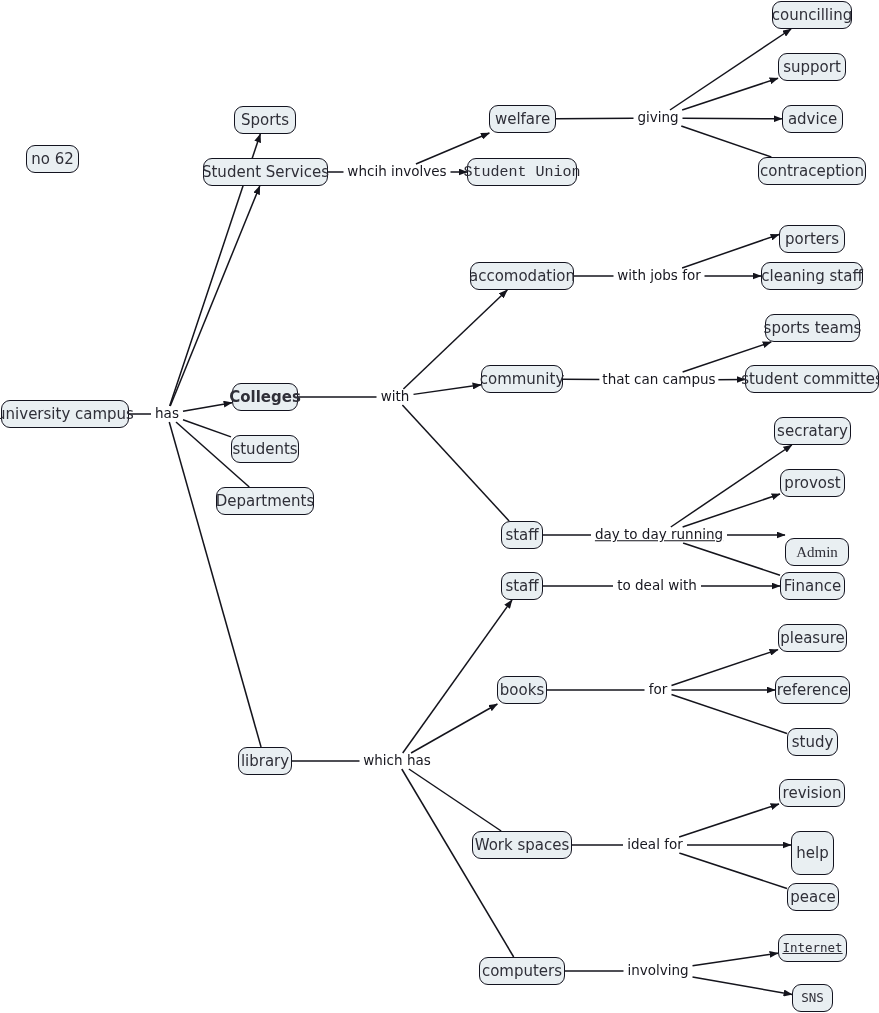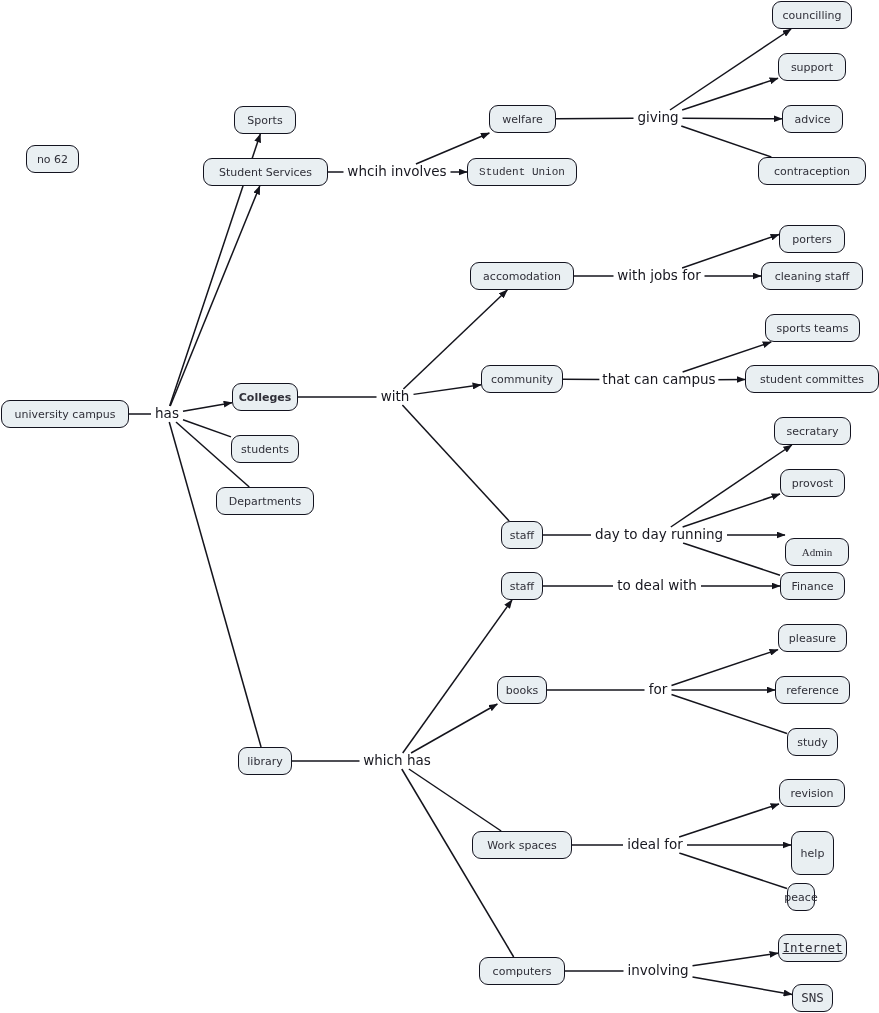--- a/index.html
+++ b/index.html
@@ -6,21 +6,21 @@
   body{font-family:"DejaVu Sans", sans-serif;}
   #canvas{position:relative;width:879px;height:1013px;background:#ffffff;overflow:hidden;}
   svg#wires{position:absolute;left:0;top:0;width:879px;height:1013px;}
   .node{
     position:absolute;
     box-sizing:border-box;
     background:#e9eff2;
     border:1.6px solid #13131f;
     border-radius:9px;
     color:#2f2f38;
-    font-size:11px;
+    font-size:15px;
     line-height:1;
     display:flex;
     align-items:center;
     justify-content:center;
     white-space:nowrap;
     padding:0 9px;
     height:28px;
   }
   .node.mono{font-family:"DejaVu Sans Mono", monospace;font-size:12.5px;}
   .linklabel{
@@ -123,31 +123,31 @@
       <div class="node" style="left: 785px; top: 538px; width: 64px; height: 28px; font-family: Liberation Serif, serif;">Admin</div>
       <div class="node" style="left: 780px; top: 572px; width: 65px; height: 28px;">Finance</div>
       <div class="node" style="left: 497px; top: 676px; width: 50px; height: 28px;">books</div>
       <div class="node" style="left: 472px; top: 831px; width: 100px; height: 28px;">Work spaces</div>
       <div class="node" style="left: 479px; top: 957px; width: 86px; height: 28px;">computers</div>
       <div class="node" style="left: 778px; top: 624px; width: 69px; height: 28px;">pleasure</div>
       <div class="node" style="left: 775px; top: 676px; width: 75px; height: 28px;">reference</div>
       <div class="node" style="left: 787px; top: 728px; width: 51px; height: 28px;">study</div>
       <div class="node" style="left: 779px; top: 779px; width: 66px; height: 28px;">revision</div>
       <div class="node" style="left: 791px; top: 831px; width: 43px; height: 44px;">help</div>
-      <div class="node" style="left: 787px; top: 883px; width: 28px; height: 28px;">peace</div>
+      <div class="node" style="left: 787px; top: 883px; width: 52px; height: 28px;">peace</div>
       <div class="node mono" style="left: 778px; top: 934px; width: 69px; height: 28px; text-decoration: underline;">Internet</div>
       <div class="node mono" style="left: 792px; top: 984px; width: 41px; height: 28px;">SNS</div>
     </div>
   <div id="label-layer">
       <div class="linklabel" style="left: 167px; top: 414px;">has</div>
       <div class="linklabel" style="left: 397px; top: 172px;">whcih involves</div>
       <div class="linklabel" style="left: 658px; top: 118px;">giving</div>
       <div class="linklabel" style="left: 395px; top: 397px;">with</div>
       <div class="linklabel" style="left: 659px; top: 276px;">with jobs for</div>
       <div class="linklabel" style="left: 659px; top: 380px;">that can campus</div>
-      <div class="linklabel" style="left: 659px; top: 535px;">day to day running</div>
+      <div class="linklabel" style="left: 659px; top: 535px; text-decoration: underline;">day to day running</div>
       <div class="linklabel" style="left: 657px; top: 586px;">to deal with</div>
       <div class="linklabel" style="left: 397px; top: 761px;">which has</div>
       <div class="linklabel" style="left: 658px; top: 690px;">for</div>
       <div class="linklabel" style="left: 655px; top: 845px;">ideal for</div>
       <div class="linklabel" style="left: 658px; top: 971px;">involving</div>
     </div>
 </div>
 
 </body></html>

